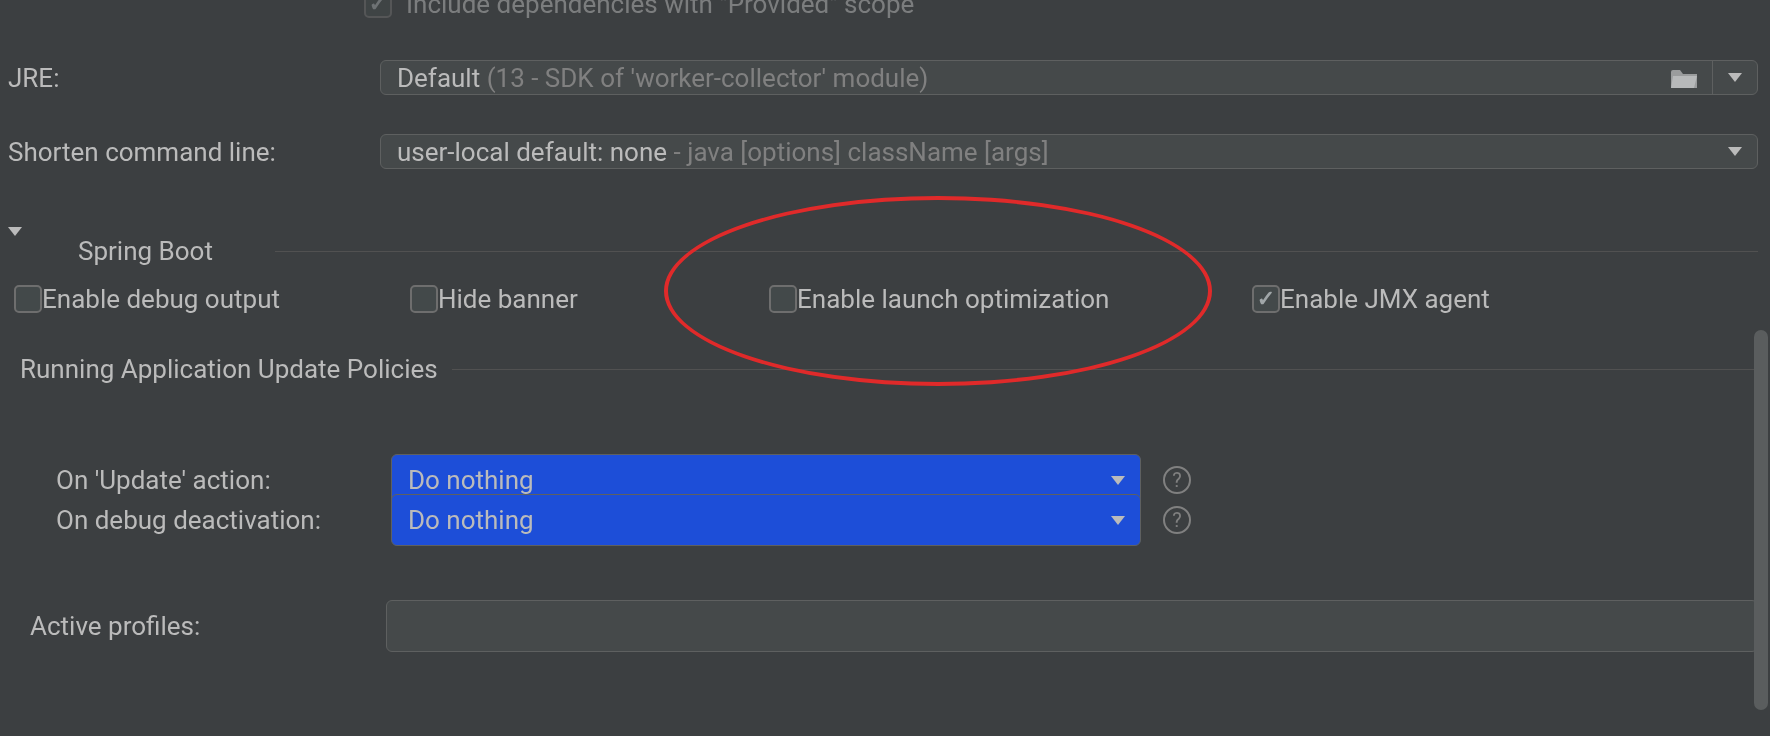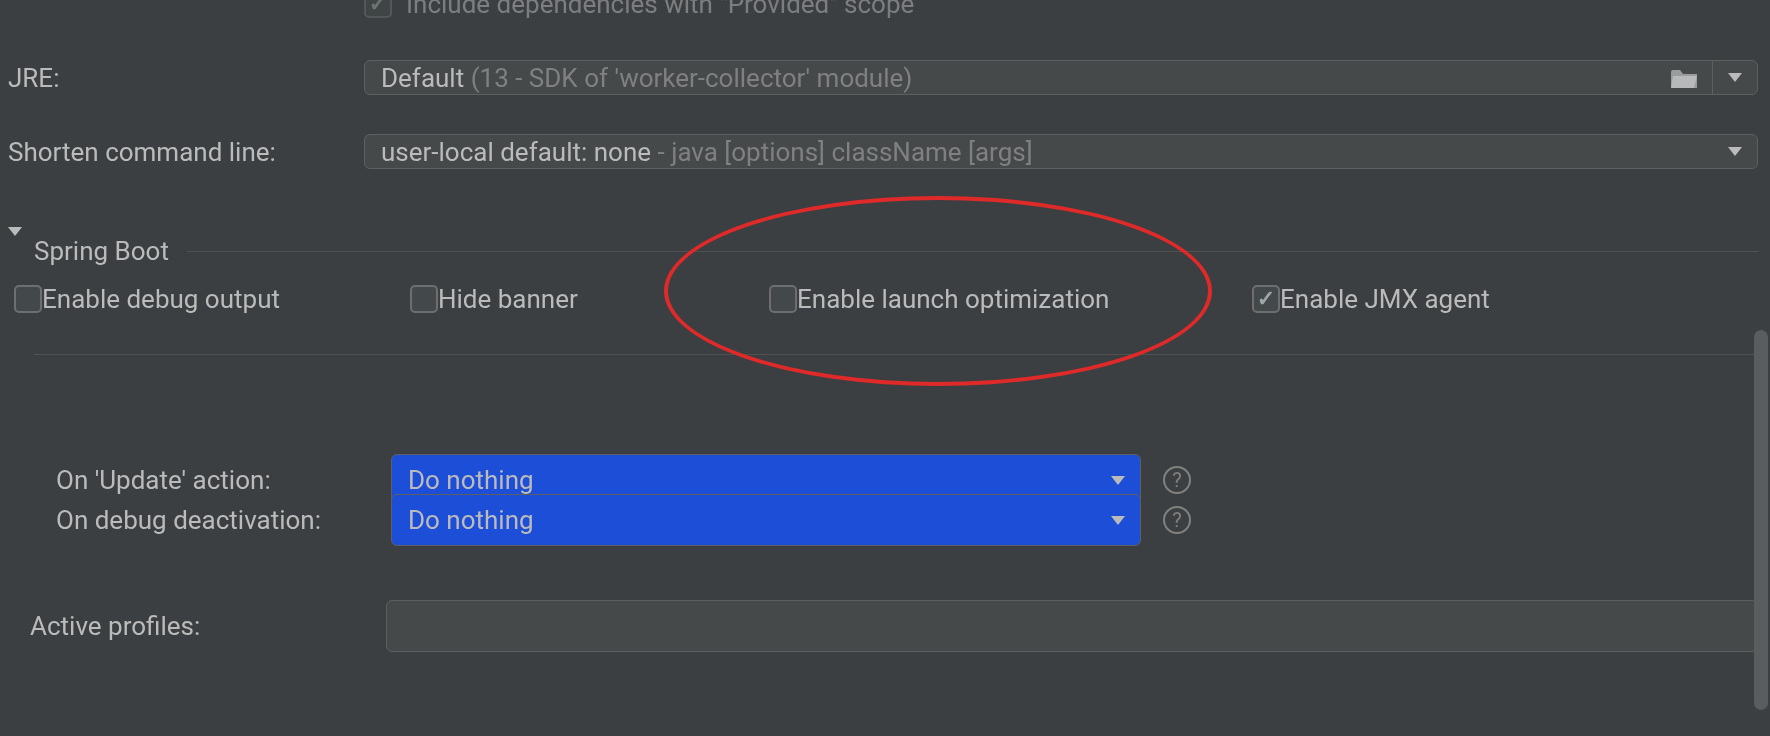--- a/index.html
+++ b/index.html
@@ -45,20 +45,21 @@
       line-height: 1;
     }
 
     
     .form-row {
       position: absolute;
       left: 8px;
       right: 12px;
       display: flex;
       align-items: center;
+      gap: 16px;
     }
     .jre-row { top: 60px; }
     .shorten-row { top: 134px; }
 
     .field-label {
       width: 356px;
       color: #BBBBBB;
     }
 
     .combo {
@@ -120,20 +121,21 @@
     }
 
     
     .section {
       position: absolute;
       left: 8px;
       right: 12px;
       top: 236px;
       display: flex;
       align-items: center;
+      gap: 44px;
     }
     .section .arrow {
       margin-right: 12px;
       cursor: pointer;
     }
     .section-label { color: #BBBBBB; }
     .section-line {
       flex: 1;
       height: 1px;
       background: #515151;
@@ -328,20 +330,21 @@
     <span class="checkbox"></span>
     <span>Enable launch optimization</span>
   </label>
   <label class="cb-abs cb-jmx">
     <span class="checkbox checked"></span>
     <span>Enable JMX agent</span>
   </label>
 </div>
 
 <div class="subsection">
+  <span>Running Application Update Policies</span>
   <div class="subsection-line"></div>
 </div>
 
 <div class="policy-row pr1">
   <div class="policy-label">On 'Update' action:</div>
   <div class="policy-combo">
     <span class="combo-main-text">Do nothing</span>
     <div class="dd-btn">
       <span class="chevron-down"></span>
     </div>

